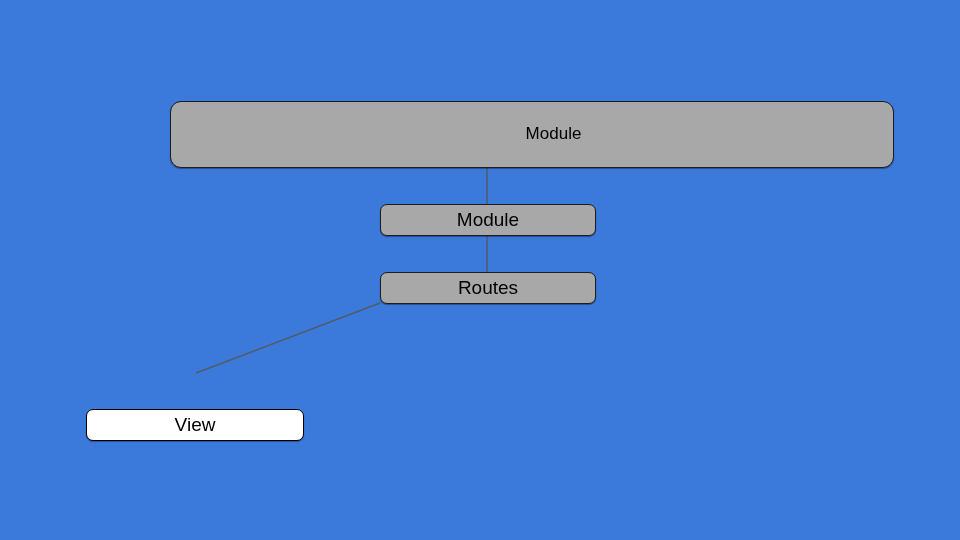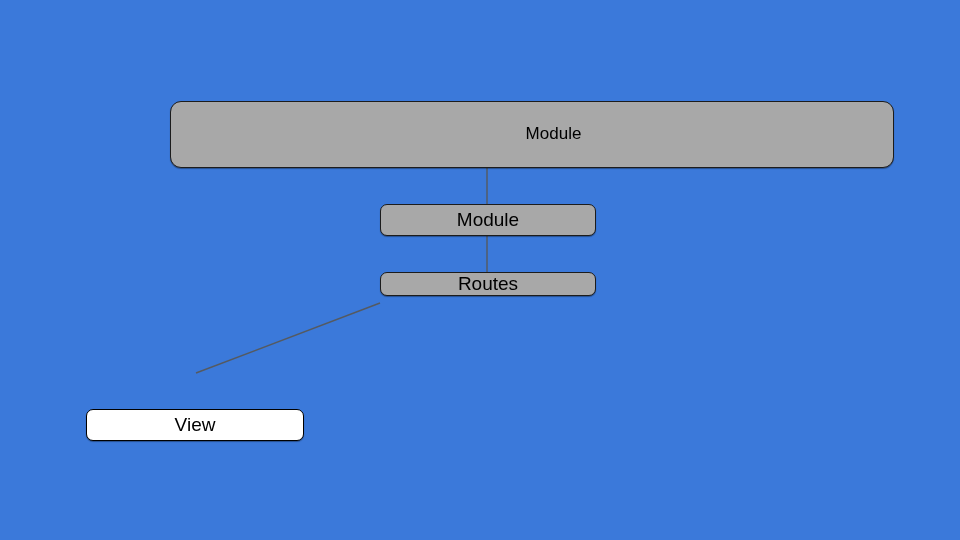--- a/index.html
+++ b/index.html
@@ -58,21 +58,21 @@
     width: 216px;
     height: 32px;
     border-radius: 7px;
     font-size: 19px;
   }
   
   #node-routes {
     left: 380px;
     top: 272px;
     width: 216px;
-    height: 24px;
+    height: 32px;
     border-radius: 7px;
     font-size: 19px;
   }
   
   #node-view {
     left: 86px;
     top: 373px;
     width: 218px;
     height: 32px;
     border-radius: 7px;

